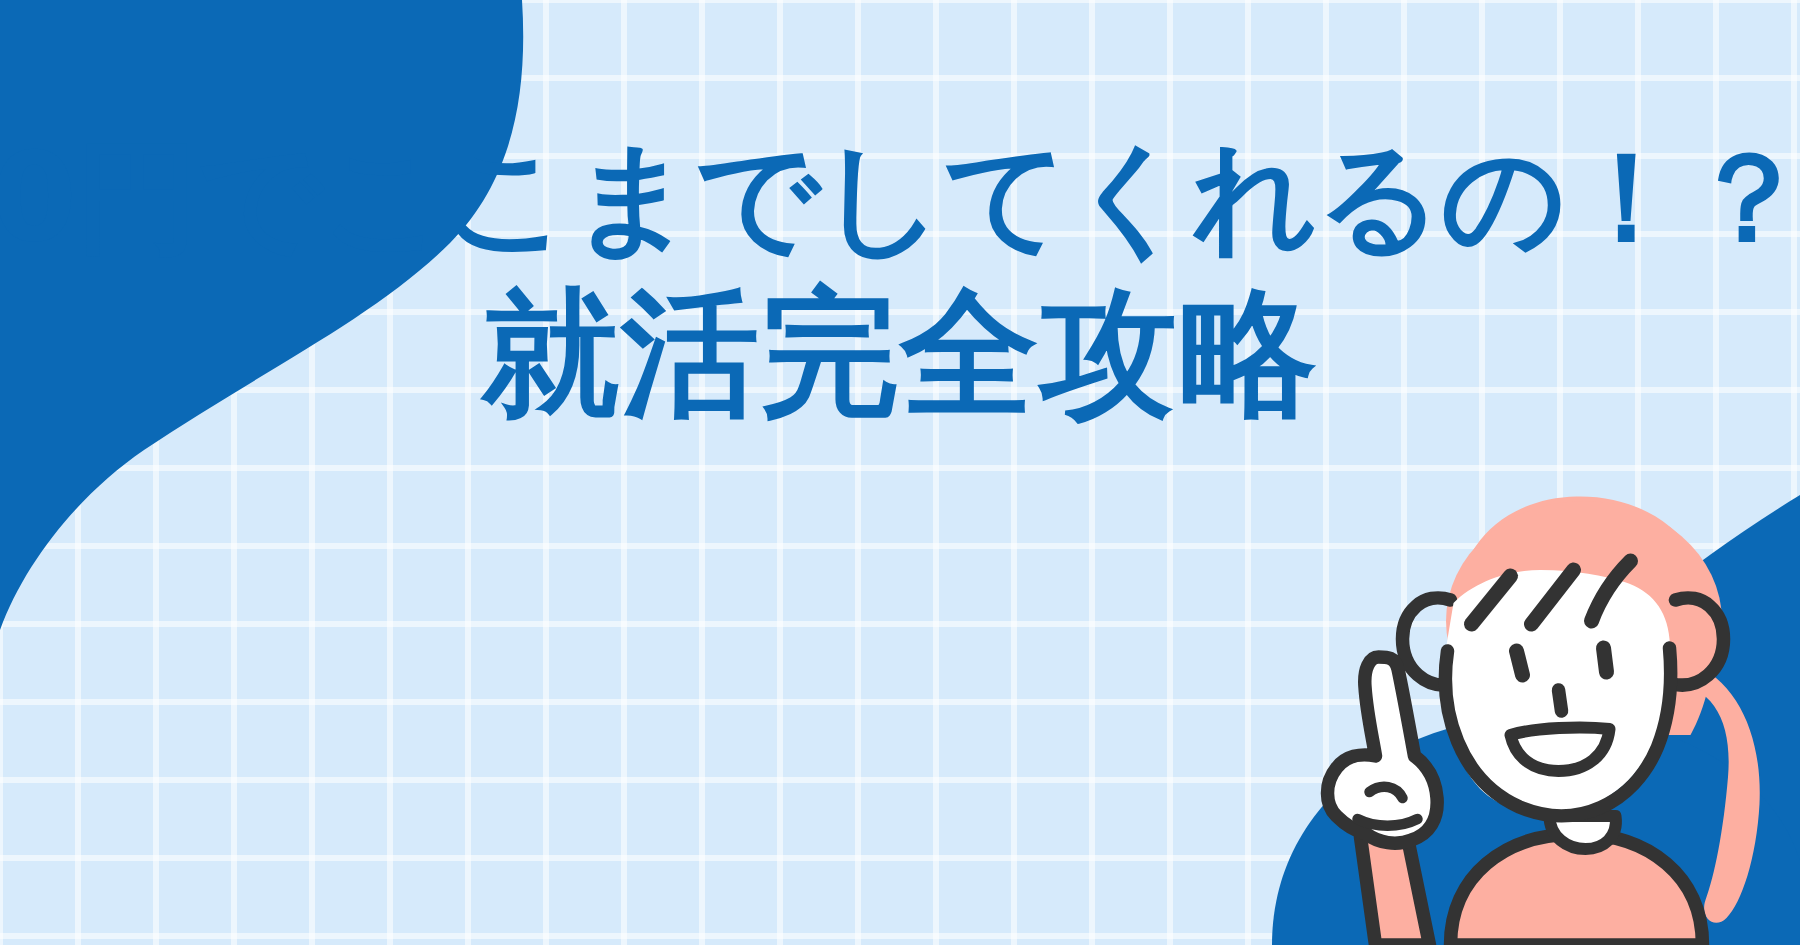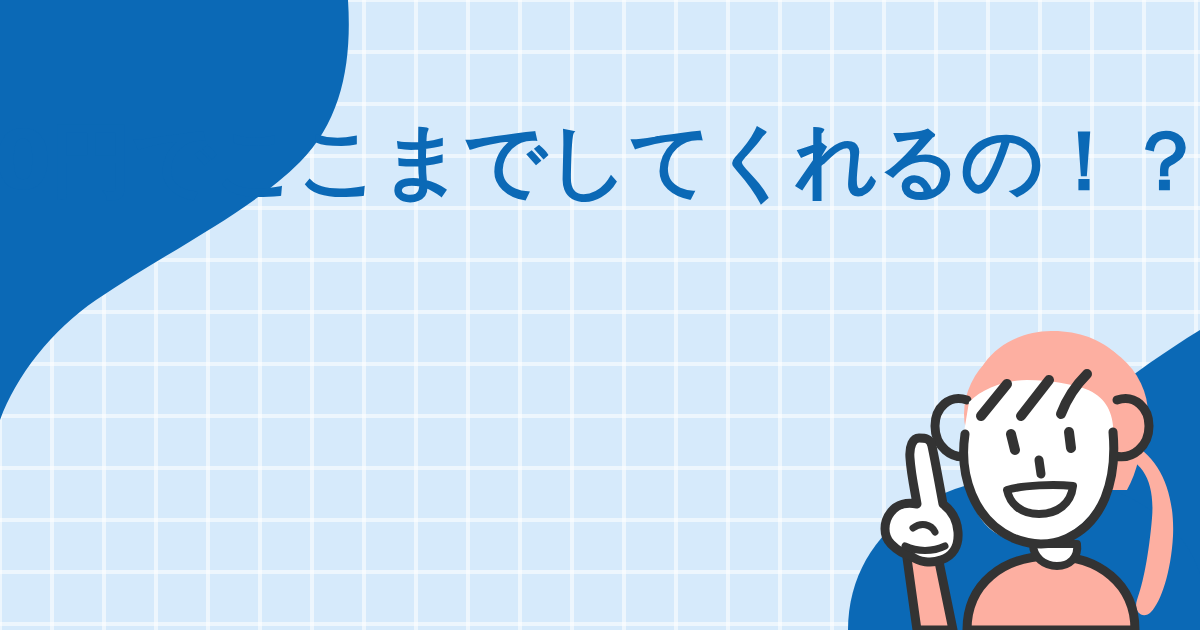--- a/index.html
+++ b/index.html
@@ -32,21 +32,21 @@
   }
   
   #headline {
     position:absolute;
     left:0; top:0;
     width:1200px; height:630px;
     display:flex;
     flex-direction:column;
     align-items:center;
     justify-content:flex-start;
-    padding-top:120px;
+    padding-top:92px;
     pointer-events:none;
   }
   .title-line {
     font-family:"DejaVu Sans", sans-serif;
     font-weight:700;
     color:#0b69b6;
     letter-spacing:0px;
     line-height:1.0;
     white-space:nowrap;
     text-align:center;
@@ -78,20 +78,21 @@
 
     <path d="M0,0 L348,0 C352,62 342,120 300,162 C250,212 170,250 96,300 C52,330 16,376 0,420 Z" fill="#0b69b6"></path>
 
     <path d="M1200,330 L1200,630 L880,630 C940,540 1060,416 1200,330 Z" fill="#0b69b6"></path>
 
     <path d="M848,630 C848,548 912,488 1005,478 C1100,468 1180,510 1200,574 L1200,630 Z" fill="#0b69b6"></path>
   </svg>
 
   <div id="headline">
     <div id="title-line-1" class="title-line">0円でここまでしてくれるの！？</div>
+    <div id="title-line-2" class="title-line">就活完全攻略</div>
   </div>
 
   <svg id="character" viewBox="0 0 345 308" aria-hidden="true">
 
     <path d="M118,96 C110,46 146,10 196,9 C248,8 288,42 288,96
              C288,126 282,150 272,168
              L118,168 C108,148 118,118 118,96 Z" fill="#fdafa1"></path>
     <ellipse cx="201" cy="92" rx="92" ry="80" fill="#fdafa1"></ellipse>
 
     <path d="M258,132 C288,136 300,160 297,196

